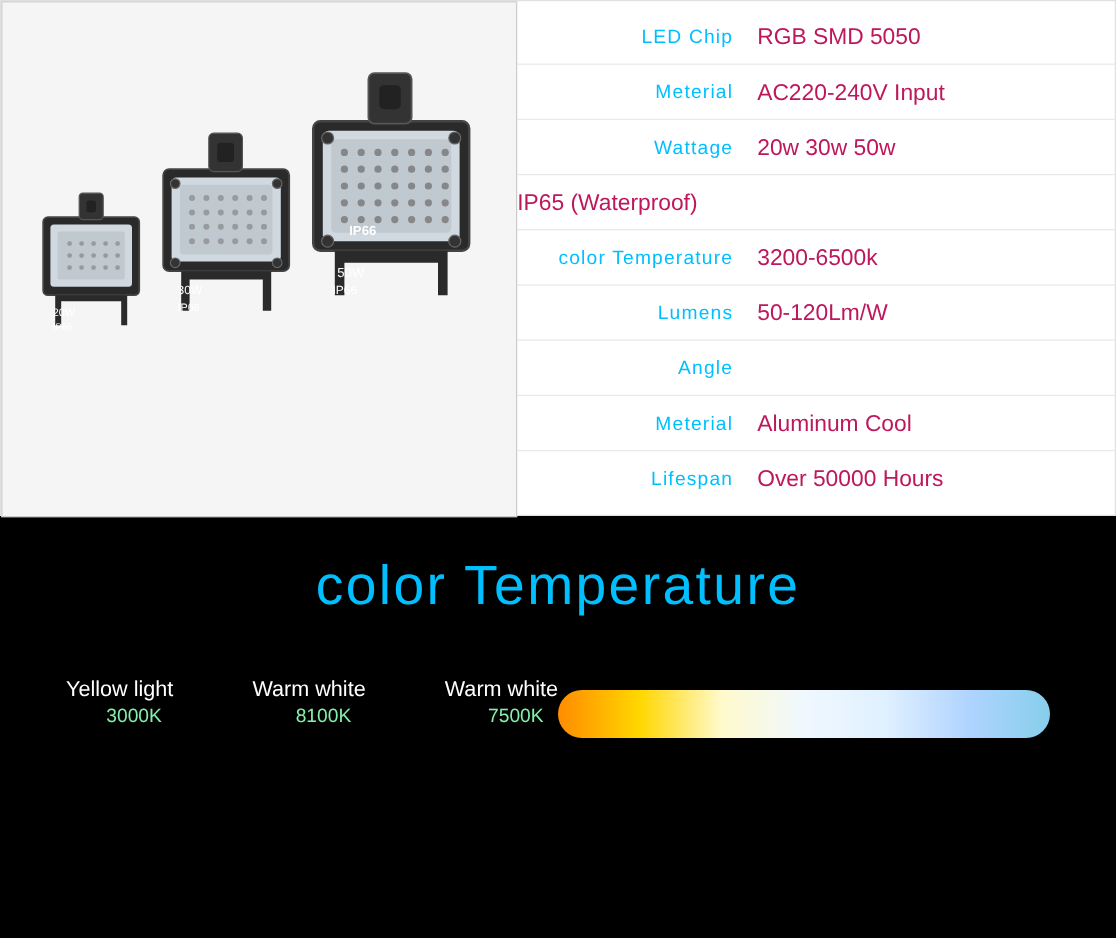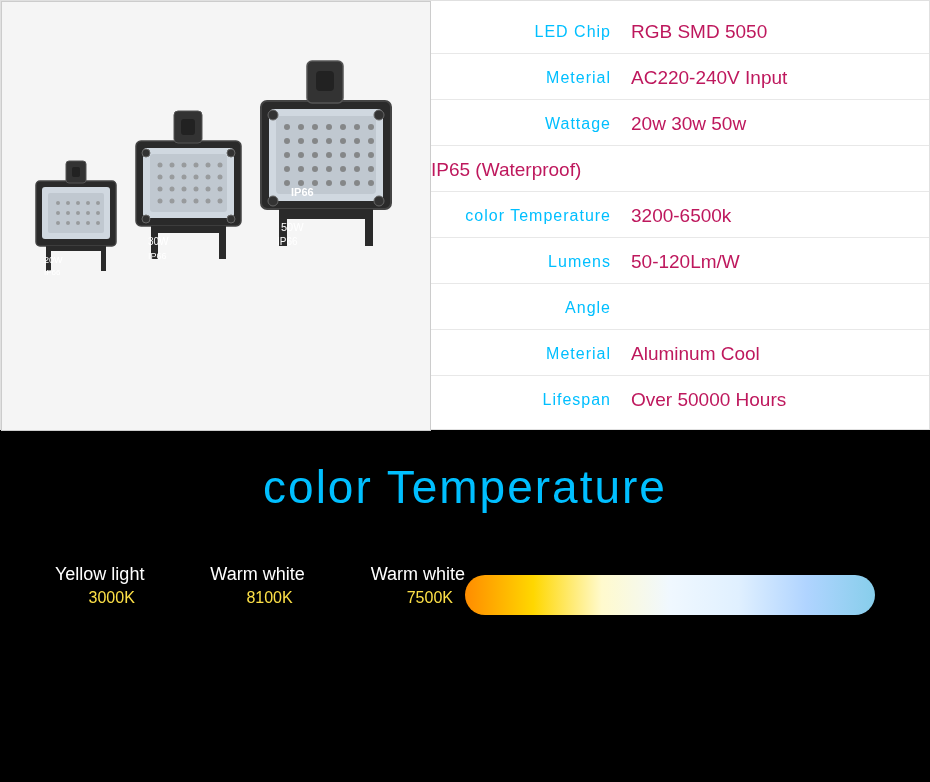--- a/index.html
+++ b/index.html
@@ -127,21 +127,21 @@
     }
 
     .temp-label-name {
       font-size: 18px;
       font-weight: 500;
       margin-bottom: 4px;
     }
 
     .temp-label-value {
       font-size: 16px;
-      color: #fde047;
+      color: #86efac;
       margin-left: 24px;
     }
 
     .gradient-bar {
       width: 100%;
       height: 40px;
       border-radius: 20px;
       background: linear-gradient(to right, #ff8c00, #ffd700, #fffacd, #f0f8ff, #e0f0ff, #b0d4ff, #87ceeb);
       margin-top: 8px;
     }

